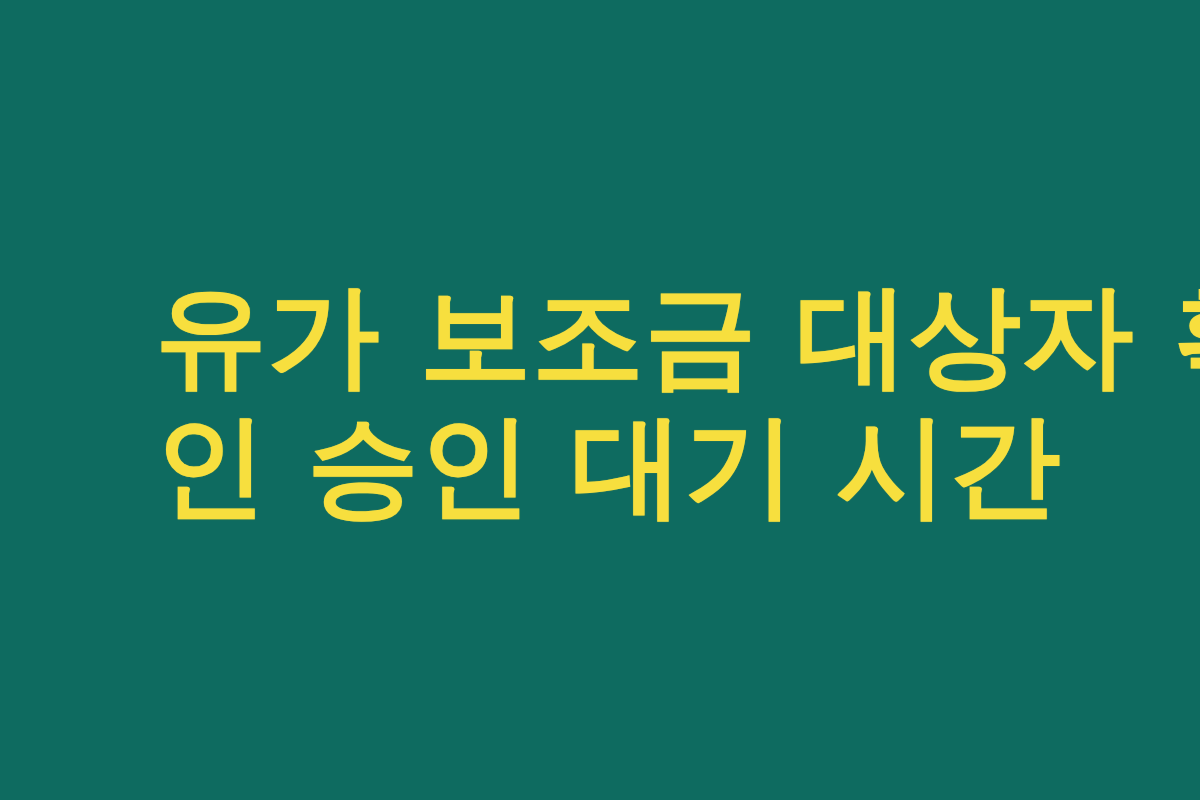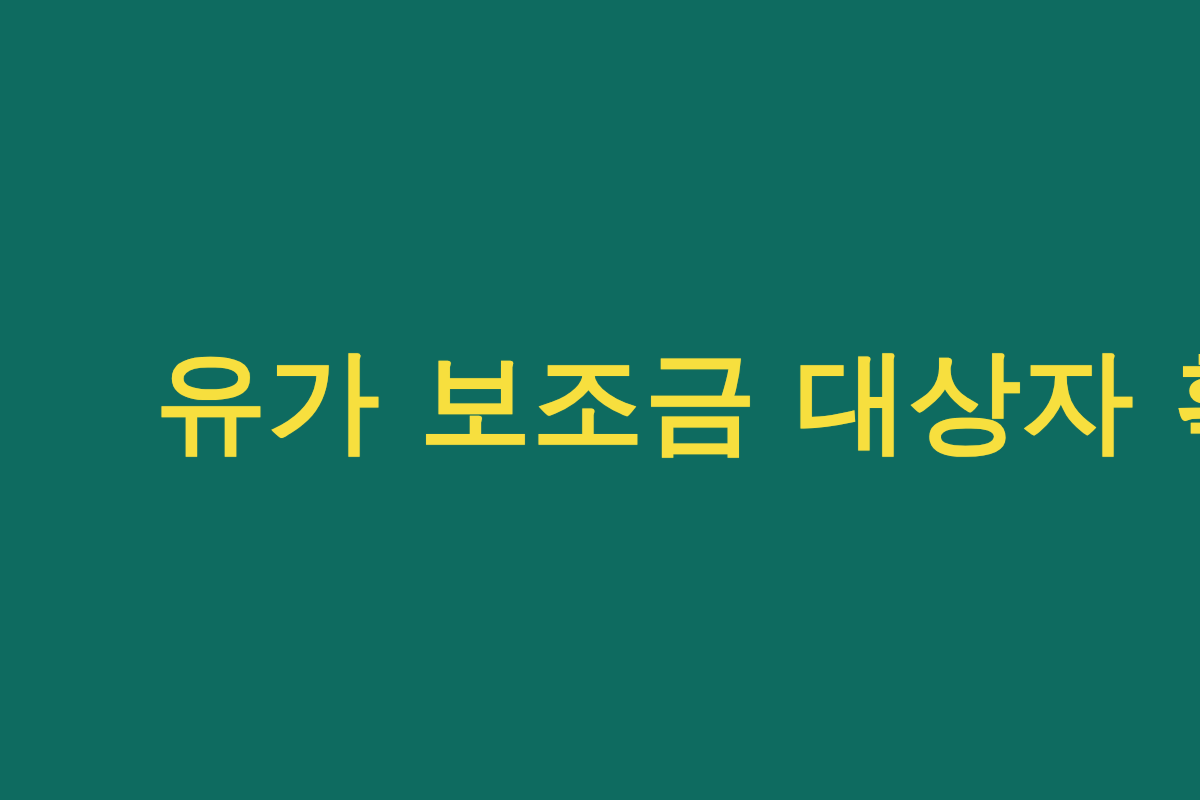--- a/index.html
+++ b/index.html
@@ -52,15 +52,16 @@
     white-space: nowrap;
   }
 </style>
 </head>
 <body>
 
 <div class="banner" style="background: rgb(14, 107, 96);">
 
   <h1 class="headline" style="color: rgb(247, 223, 62);">
     <span class="line">유가 보조금 대상자 확</span>
+    <span class="line">인 승인 대기 시간</span>
   </h1>
 
 </div>
 
 </body></html>

